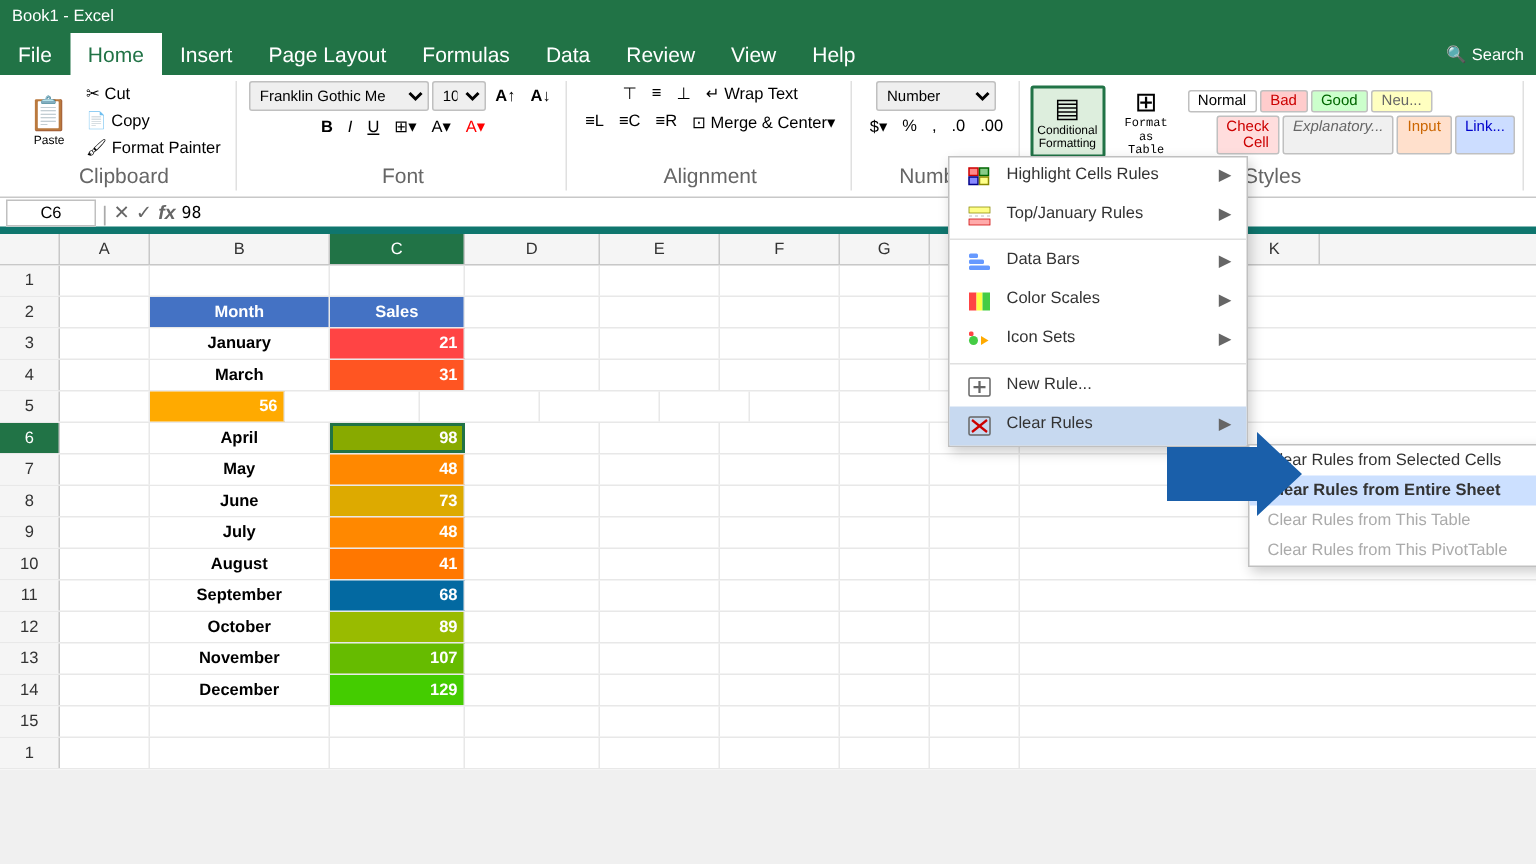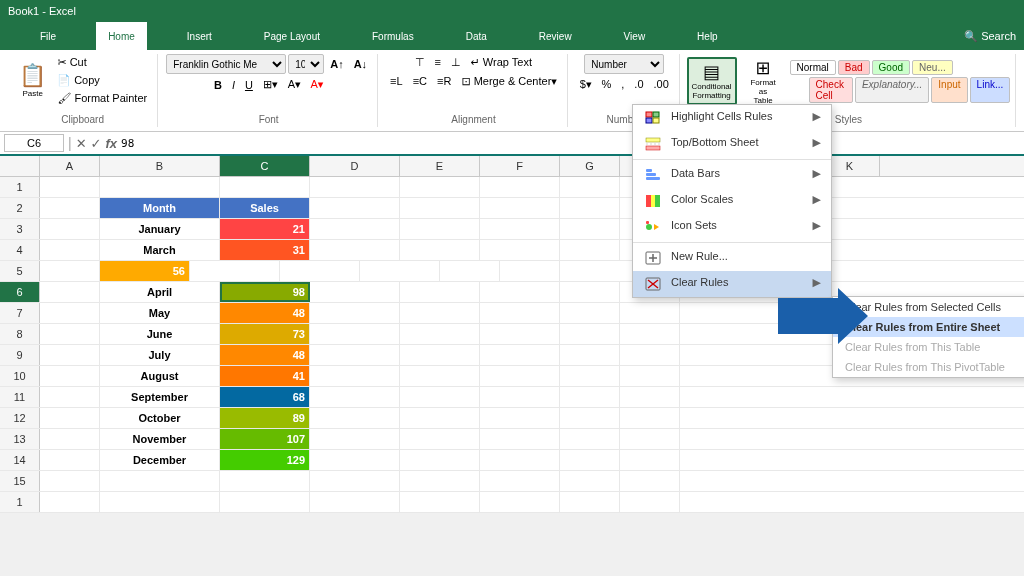--- a/index.html
+++ b/index.html
@@ -1,33 +1,33 @@
 <!DOCTYPE html>
 <html><head>
   <meta charset="utf-8">
   <style>
     * { margin: 0; padding: 0; box-sizing: border-box; }
     body { font-family: 'Segoe UI', Arial, sans-serif; font-size: 12px; background: #f0f0f0; overflow: hidden; width: 1024px; height: 576px; }
 
     
     .title-bar { background: #217346; color: white; height: 22px; display: flex; align-items: center; padding: 0 8px; font-size: 11px; }
     .ribbon-tabs { background: #217346; display: flex; height: 28px; }
-    .ribbon-tab { color: white; padding: 0 12px; display: flex; align-items: center; font-size: 10px; cursor: pointer; margin-left: 28px; }
+    .ribbon-tab { color: white; padding: 0 12px; display: flex; align-items: center; font-size: 14px; cursor: pointer; }
     .ribbon-tab.active { background: white; color: #217346; }
     .ribbon-content { background: white; padding: 4px 8px; display: flex; align-items: stretch; gap: 2px; height: 82px; border-bottom: 1px solid #c8c8c8; }
     .ribbon-group { display: flex; flex-direction: column; align-items: center; border-right: 1px solid #e0e0e0; padding: 0 6px; min-width: 60px; }
-    .ribbon-group-label { font-size: 10px; color: #666; margin-top: auto; padding-bottom: 2px; }
+    .ribbon-group-label { font-size: 14px; color: #666; margin-top: auto; padding-bottom: 2px; }
     .ribbon-group-content { display: flex; align-items: center; gap: 4px; flex: 1; }
     .ribbon-btn { display: flex; flex-direction: column; align-items: center; justify-content: center; padding: 2px 4px; cursor: pointer; border: 1px solid transparent; border-radius: 2px; min-width: 36px; }
     .small-btn { padding: 1px 3px; border: 1px solid transparent; border-radius: 2px; cursor: pointer; font-size: 11px; background: white; }
     .font-select { height: 20px; font-size: 10px; border: 1px solid #c0c0c0; border-radius: 2px; padding: 0 2px; width: 120px; }
     .font-size-select { height: 20px; font-size: 10px; border: 1px solid #c0c0c0; border-radius: 2px; padding: 0 2px; width: 36px; }
 
     
-    .formula-bar { display: flex; align-items: center; background: white; border-bottom: 2px solid #0f766e; height: 24px; padding: 0 4px; gap: 4px; justify-content: space-between; }
+    .formula-bar { display: flex; align-items: center; background: white; border-bottom: 5px solid #0f766e; height: 24px; padding: 0 4px; gap: 4px; justify-content: space-between; }
     .name-box { width: 60px; height: 18px; border: 1px solid #c0c0c0; font-size: 11px; text-align: center; padding: 0 2px; }
     .formula-divider { color: #aaa; font-size: 14px; }
     .formula-icons { display: flex; gap: 4px; color: #666; font-size: 13px; }
     .formula-input { flex: 1; border: none; font-size: 11px; outline: none; font-family: 'Consolas', monospace; }
     .col-headers { display: flex; border-bottom: 1px solid #c8c8c8; background: #f5f5f5; }
     .corner-cell { width: 40px; min-width: 40px; height: 20px; border-right: 1px solid #c8c8c8; background: #f5f5f5; }
     .col-header { height: 20px; border-right: 1px solid #c8c8c8; display: flex; align-items: center; justify-content: center; font-size: 11px; color: #333; background: #f5f5f5; }
     .col-header.active-col { background: #217346; color: white; }
     .rows-area { display: flex; flex-direction: column; overflow: hidden; }
     .row { display: flex; border-bottom: 1px solid #e8e8e8; }
@@ -61,21 +61,21 @@
     .dropdown-separator { height: 1px; background: #e0e0e0; margin: 2px 0; }
 
     
     .submenu { position: absolute; top: 104px; left: 832px; background: white; border: 1px solid #c0c0c0; box-shadow: 2px 3px 8px rgba(0,0,0,0.2); width: 230px; z-index: 101; }
     .submenu-item { padding: 4px 12px; font-size: 11px; cursor: pointer; color: #333; }
     .submenu-item.selected { background: #cce0ff; font-weight: bold; }
     .submenu-item.disabled { color: #aaa; cursor: default; }
 
     
     .cf-btn { background: #ddeedd; border: 2px solid #217346 !important; }
-    .style-box { border: 1px solid #c0c0c0; padding: 1px 6px; font-size: 10px; border-radius: 2px; cursor: pointer; }
+    .style-box { border: 1px solid #c0c0c0; padding: 1px 6px; font-size: 10px; border-radius: 2px; cursor: pointer; text-align: right; }
     .style-normal { background: white; }
     .style-bad { background: #ffcccc; color: #cc0000; }
     .style-good { background: #ccffcc; color: #006600; }
     .style-check { background: #ffdddd; color: #cc0000; margin-left: 19px; }
     .style-explanatory { background: #f0f0f0; color: #666; font-style: italic; }
     .style-input { background: #ffe0cc; color: #cc6600; }
     .style-linked { background: #ccddff; color: #0000cc; }
 
     
     .number-format-select { height: 20px; font-size: 10px; border: 1px solid #c0c0c0; border-radius: 2px; padding: 0 2px; width: 80px; }
@@ -186,21 +186,21 @@
     <div class="ribbon-group-content" style="flex-direction:column; gap:2px; width:100%;">
       <div style="display:flex; gap:4px; align-items:center;">
 
         <div class="ribbon-btn cf-btn" style="min-width:50px;">
           <span style="font-size:18px;">▤</span>
           <span style="font-size:8px; text-align:center; line-height:1.1;">Conditional<br>Formatting</span>
         </div>
 
         <div class="ribbon-btn" style="min-width:45px;">
           <span style="font-size:18px;">⊞</span>
-          <span style="font-size:8px; text-align:center; line-height:1.1;">Format as<br>Table</span>
+          <span style="font-size:8px; text-align:center; line-height:1.1;font-family:Liberation Mono, monospace;">Format as<br>Table</span>
         </div>
 
         <div style="display:flex; flex-direction:column; gap:2px;">
           <div style="display:flex; gap:2px;">
             <div class="style-box style-normal">Normal</div>
             <div class="style-box style-bad">Bad</div>
             <div class="style-box style-good">Good</div>
             <div class="style-box" style="background:#ffffc0; color:#666;">Neu...</div>
           </div>
           <div style="display:flex; gap:2px;">
@@ -453,21 +453,21 @@
     <span class="item-arrow">▶</span>
   </div>
   <div class="dropdown-item">
     <div class="item-icon">
       <svg width="16" height="14" viewBox="0 0 16 14">
           <rect x="1" y="1" width="14" height="4" fill="#FFFF88" stroke="#888800" stroke-width="0.5"></rect>
           <rect x="1" y="9" width="14" height="4" fill="#FFAAAA" stroke="#cc0000" stroke-width="0.5"></rect>
           <line x1="1" y1="7" x2="15" y2="7" stroke="#aaa" stroke-width="0.5" stroke-dasharray="2"></line>
         </svg>
     </div>
-    <span>Top/Bottom Sheet</span>
+    <span>Top/January Rules</span>
     <span class="item-arrow">▶</span>
   </div>
   <div class="dropdown-separator"></div>
   <div class="dropdown-item">
     <div class="item-icon">
       <svg width="16" height="14" viewBox="0 0 16 14">
           <rect x="1" y="9" width="14" height="3" fill="#6699FF" rx="1"></rect>
           <rect x="1" y="5" width="10" height="3" fill="#6699FF" rx="1"></rect>
           <rect x="1" y="1" width="6" height="3" fill="#6699FF" rx="1"></rect>
         </svg>

